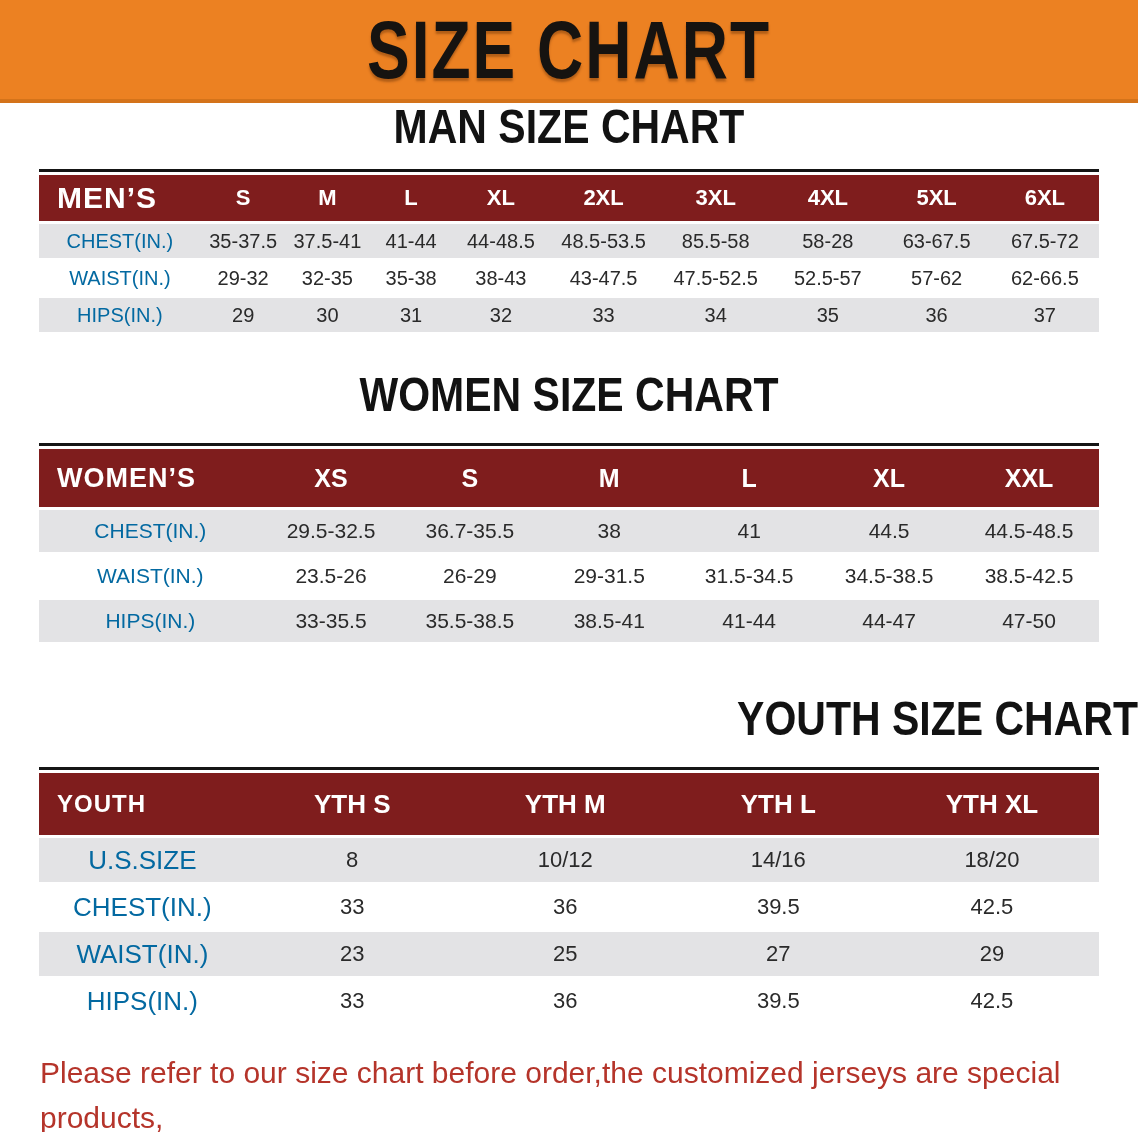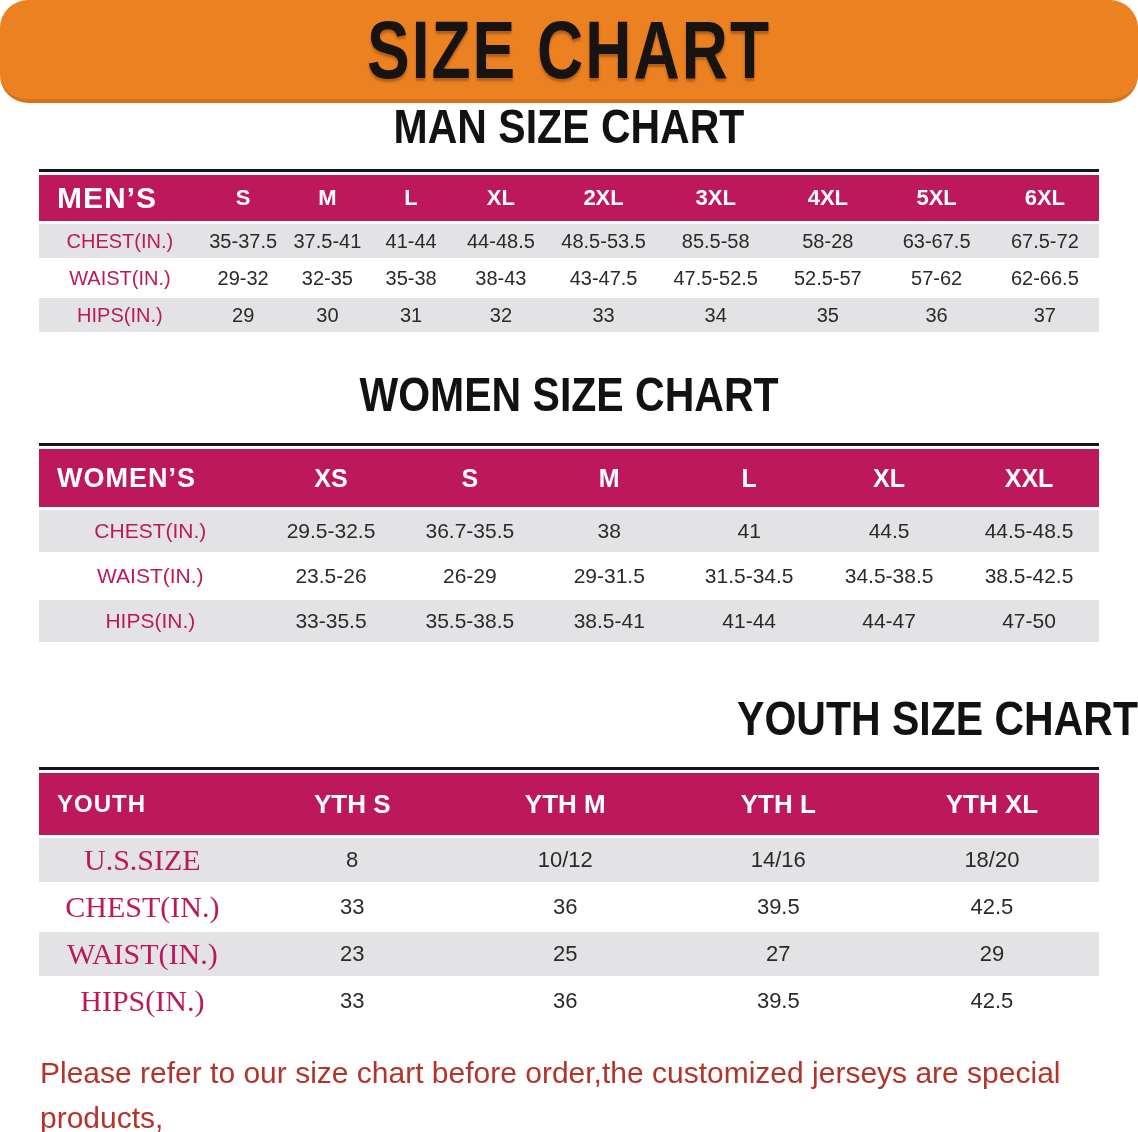--- a/index.html
+++ b/index.html
@@ -12,21 +12,20 @@
 
   
   .banner {
     height: 99px;
     background: #EC8122;
     border-bottom: 4px solid #d4731a;
     display: flex;
     align-items: center;
     justify-content: center;
     overflow: hidden;
-    border-radius: 28px;
   }
   .banner .banner-text {
     display: inline-block;
     font-size: 64px;
     font-weight: bold;
     letter-spacing: 2px;
     color: #161310;
     transform: scaleY(1.28);
     text-shadow: 0 2px 2px rgba(70, 30, 0, 0.35);
     white-space: nowrap;
@@ -62,63 +61,63 @@
   #t-women { margin-top: 24px; }
   #t-youth { margin-top: 24px; }
 
   table.st {
     width: 100%;
     border-collapse: separate;
     border-spacing: 0 3px;
     table-layout: fixed;
   }
   table.st th {
-    background: #be185d;
+    background: #7f1d1d;
     color: #ffffff;
     vertical-align: middle;
   }
   table.st th.grp {
     text-align: left;
     padding-left: 18px;
     font-weight: bold;
     letter-spacing: 1px;
   }
   table.st th.szh {
     text-align: center;
     font-weight: bold;
   }
   table.st td {
     text-align: center;
     vertical-align: middle;
     color: #2a2a2a;
     background: #ffffff;
   }
   table.st tr.gray td { background: #e3e3e5; }
-  table.st td.lbl { color: #be185d; }
+  table.st td.lbl { color: #0369a1; }
 
   
   .men th        { height: 44px; }
   .men th.grp    { font-size: 30px; }
   .men th.szh    { font-size: 22px; }
   .men td        { height: 32px; font-size: 20px; }
   .men td.lbl    { font-size: 20px; }
 
   
   .women th      { height: 56px; }
   .women th.grp  { font-size: 27px; }
   .women th.szh  { font-size: 25px; font-weight: 600; }
   .women td      { height: 40px; font-size: 21px; }
   .women td.lbl  { font-size: 21px; }
 
   
   .youth th      { height: 60px; }
   .youth th.grp  { font-size: 24px; }
   .youth th.szh  { font-size: 26px; font-weight: 600; }
   .youth td      { height: 42px; font-size: 22px; }
-  .youth td.lbl  { font-size: 30px; font-family: Liberation Serif, serif; }
+  .youth td.lbl  { font-size: 26px; }
 
   
   .disclaimer {
     margin: 24px 30px 0 40px;
     color: #B5342A;
     font-size: 30px;
     line-height: 1.5;
     letter-spacing: 0px;
   }
 </style>

